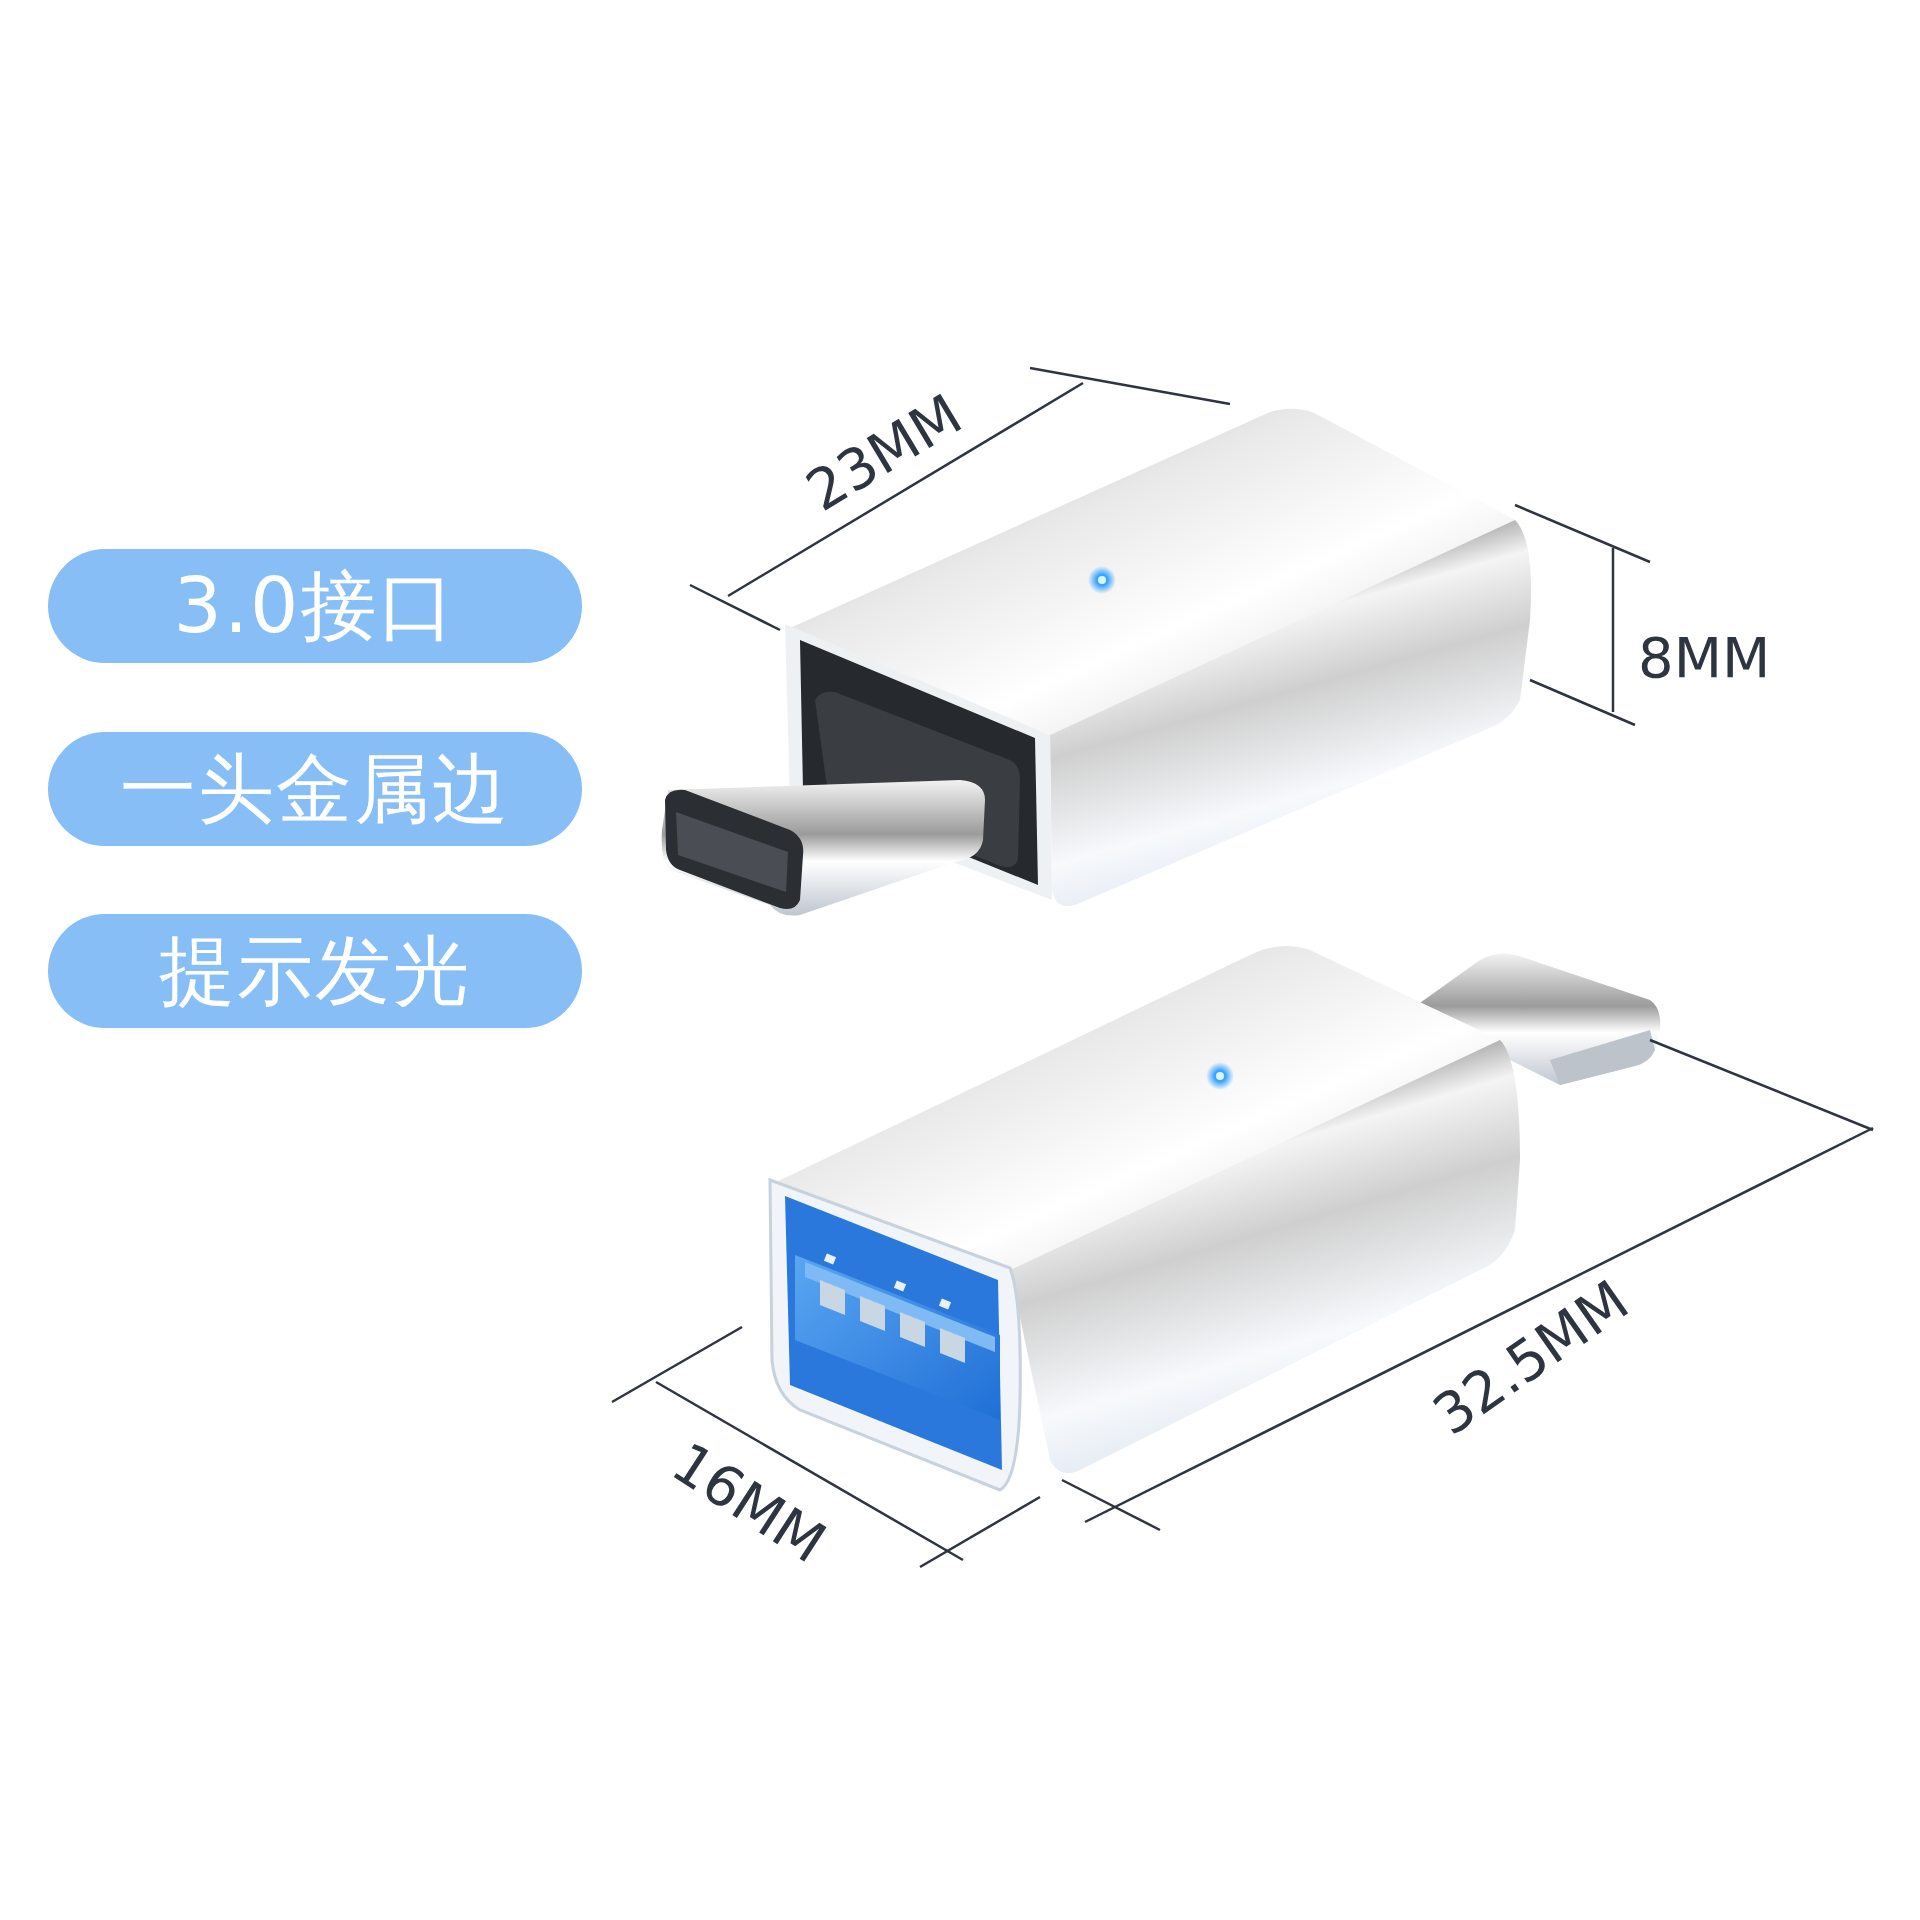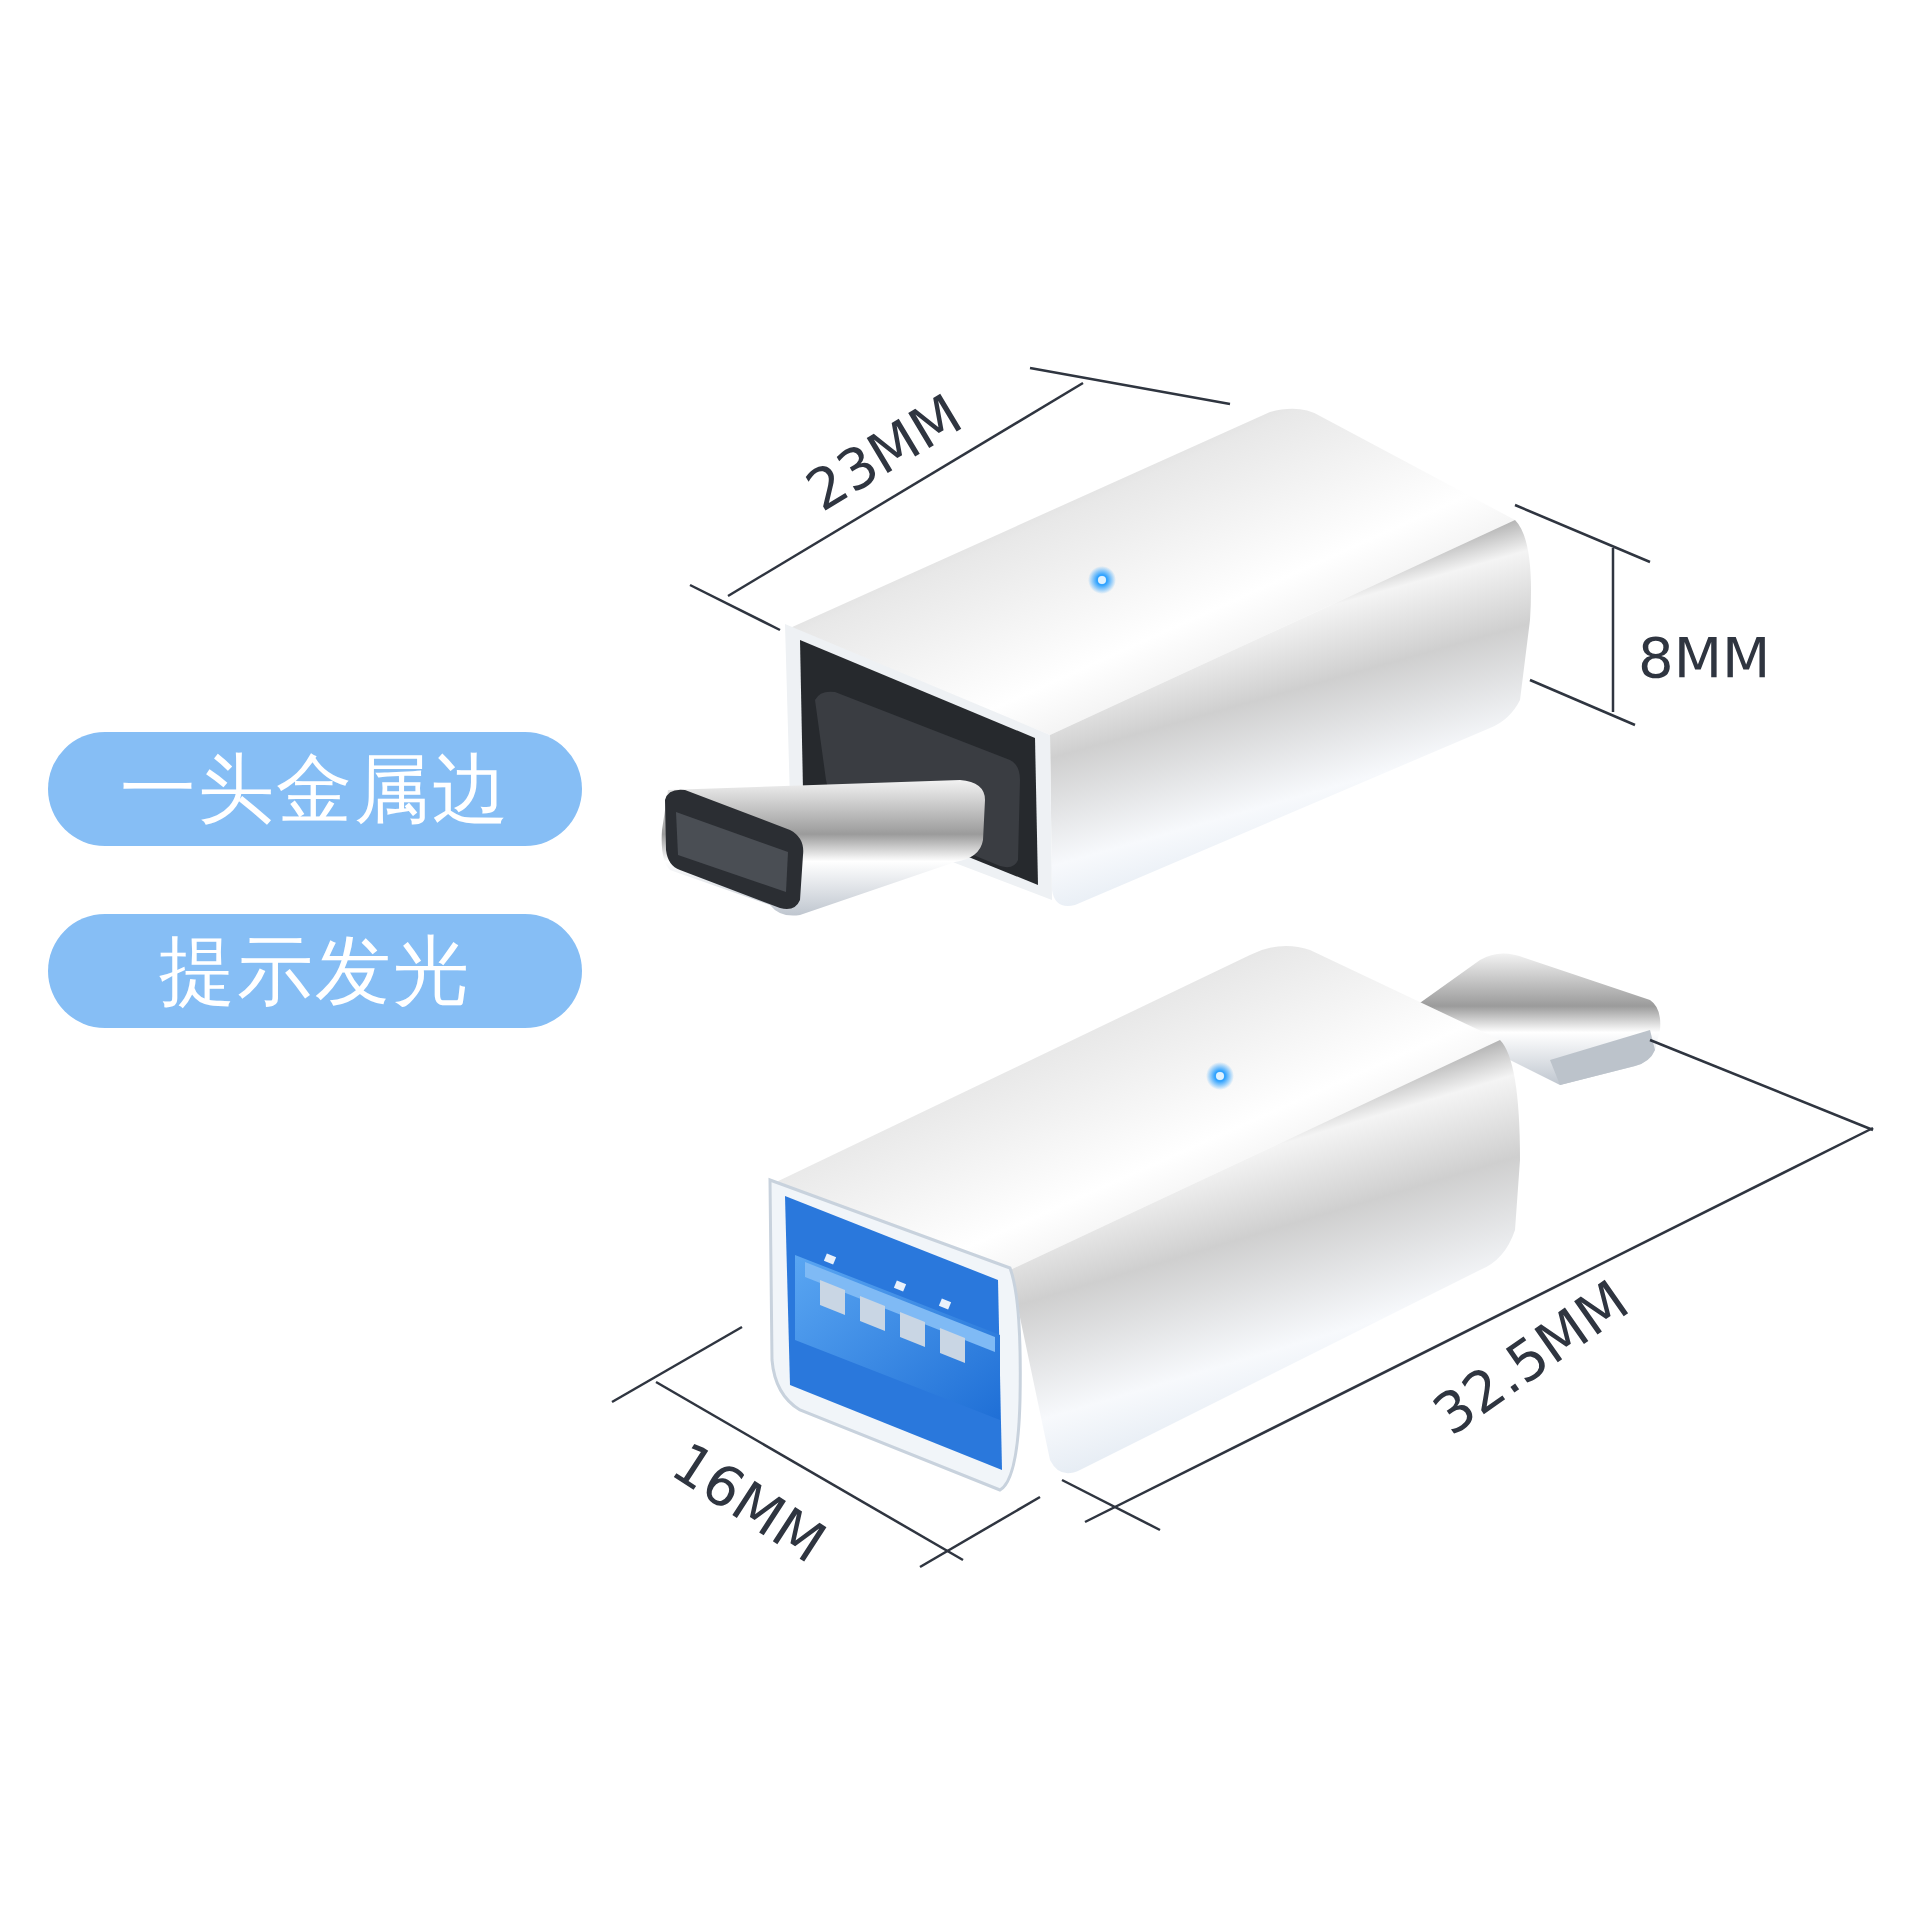--- a/index.html
+++ b/index.html
@@ -15,20 +15,23 @@
   .dim-label { position: absolute; color: #2f3540; font-size: 56px;
                font-family: "DejaVu Sans", sans-serif; font-weight: 400;
                white-space: nowrap; transform-origin: center center; }
   svg { position: absolute; left: 0; top: 0; }
 </style>
 </head>
 <body>
 
 <div class="stage">
 
+  <div class="pill" style="top:549px">
+    <span>3.0接口</span>
+  </div>
   <div class="pill" style="top:732px">
     <span>一头金属边</span>
   </div>
   <div class="pill" style="top:914px">
     <span>提示发光</span>
   </div>
 
   <svg width="1920" height="1920" viewBox="0 0 1920 1920">
     <defs>
       <linearGradient id="metalTop" x1="0" y1="0" x2="1" y2="1">

